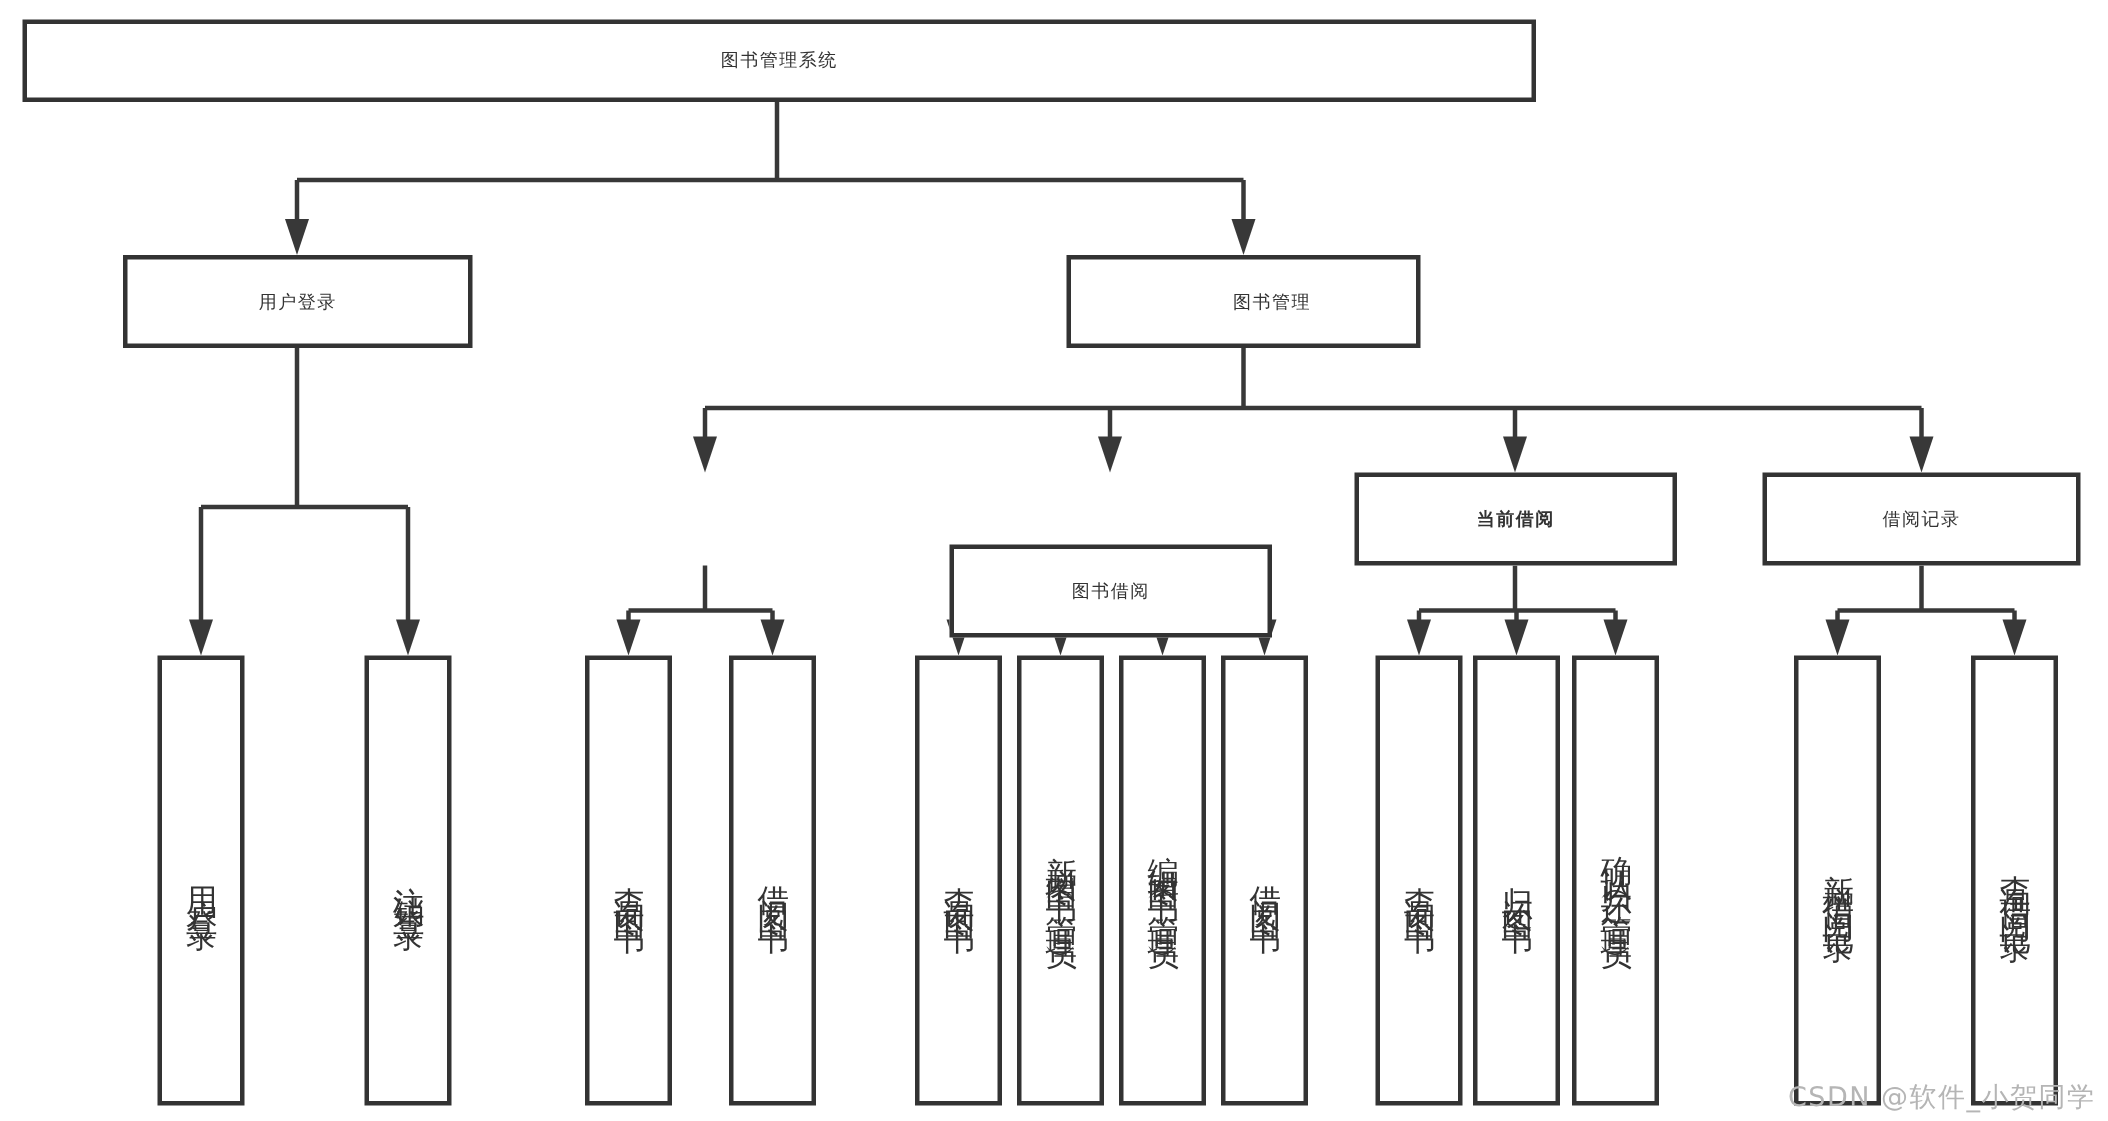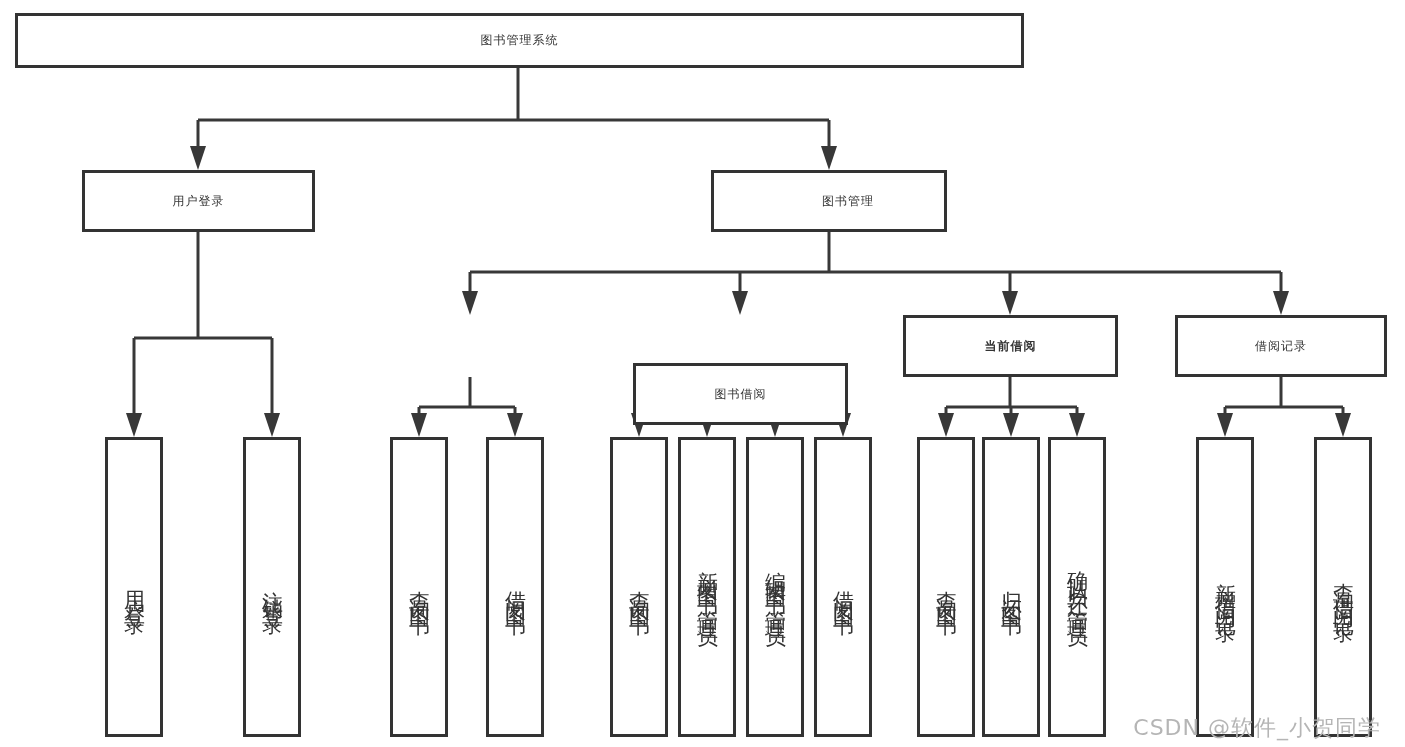--- a/index.html
+++ b/index.html
@@ -33,23 +33,23 @@
   .v-box {
     writing-mode: vertical-rl;
     text-orientation: mixed;
     font-size: 21px;
     letter-spacing: 8px;
     line-height: 1;
     padding-top: 6px;
   }
   .watermark {
     position: absolute;
-    right: 24px;
+    right: 8px;
     bottom: 4px;
-    font-size: 22px;
+    font-size: 18px;
     color: #b5b5b5;
     letter-spacing: 1px;
     white-space: nowrap;
   }
 </style>
 </head>
 <body>
 
 <div class="canvas">
 

